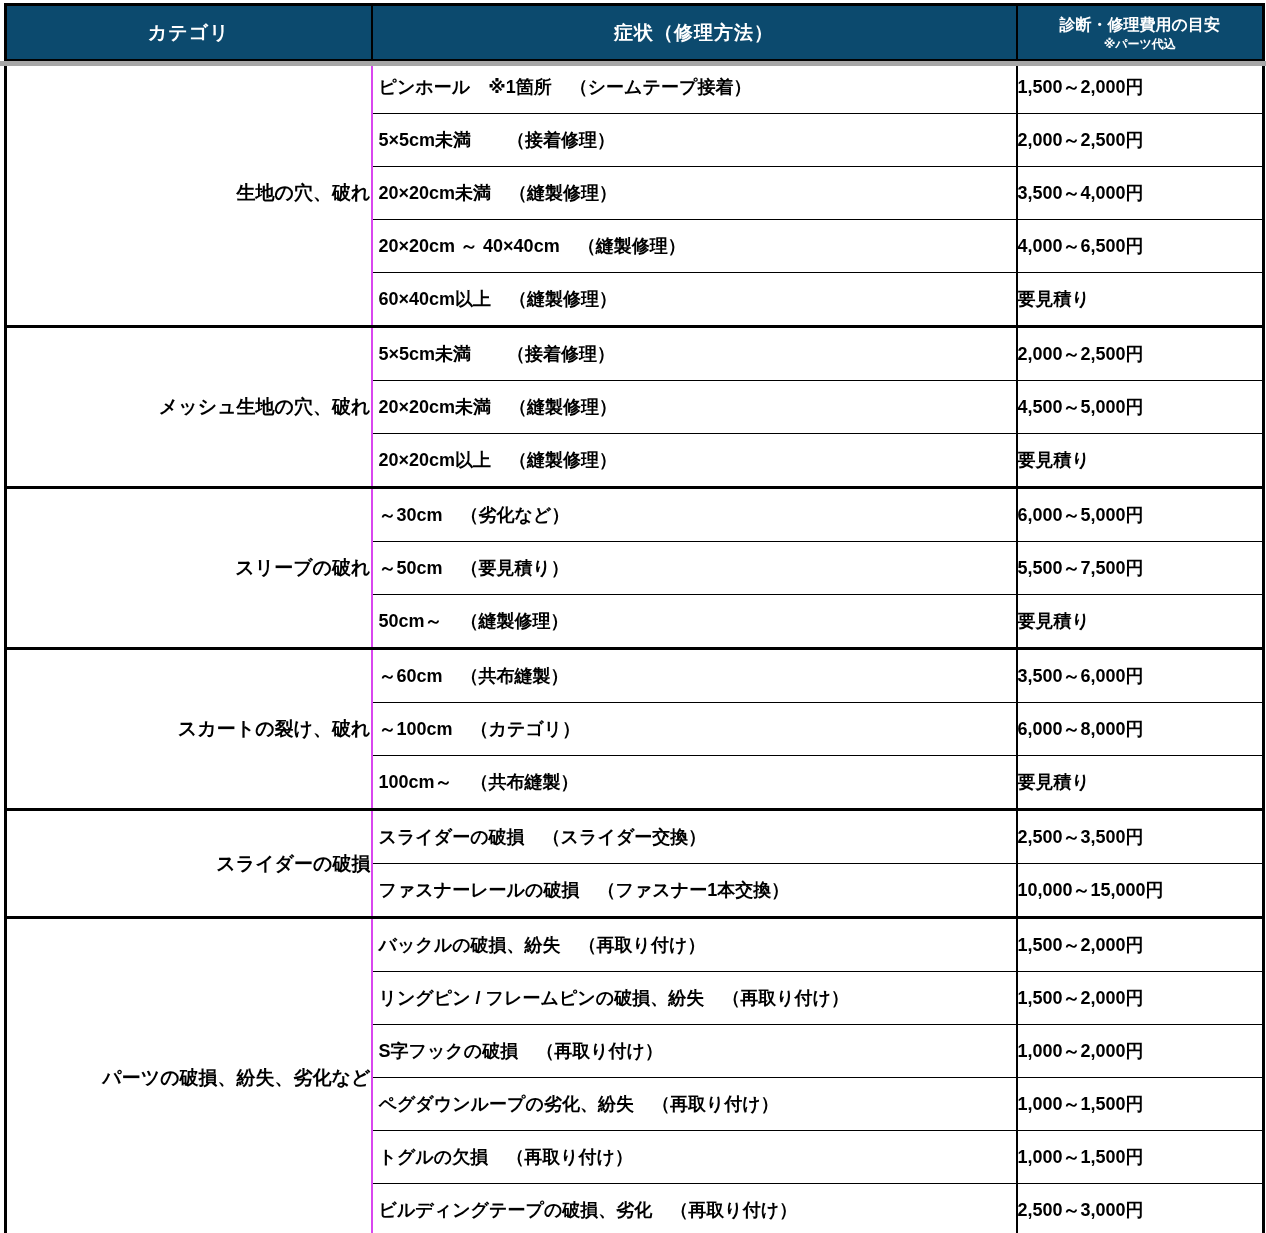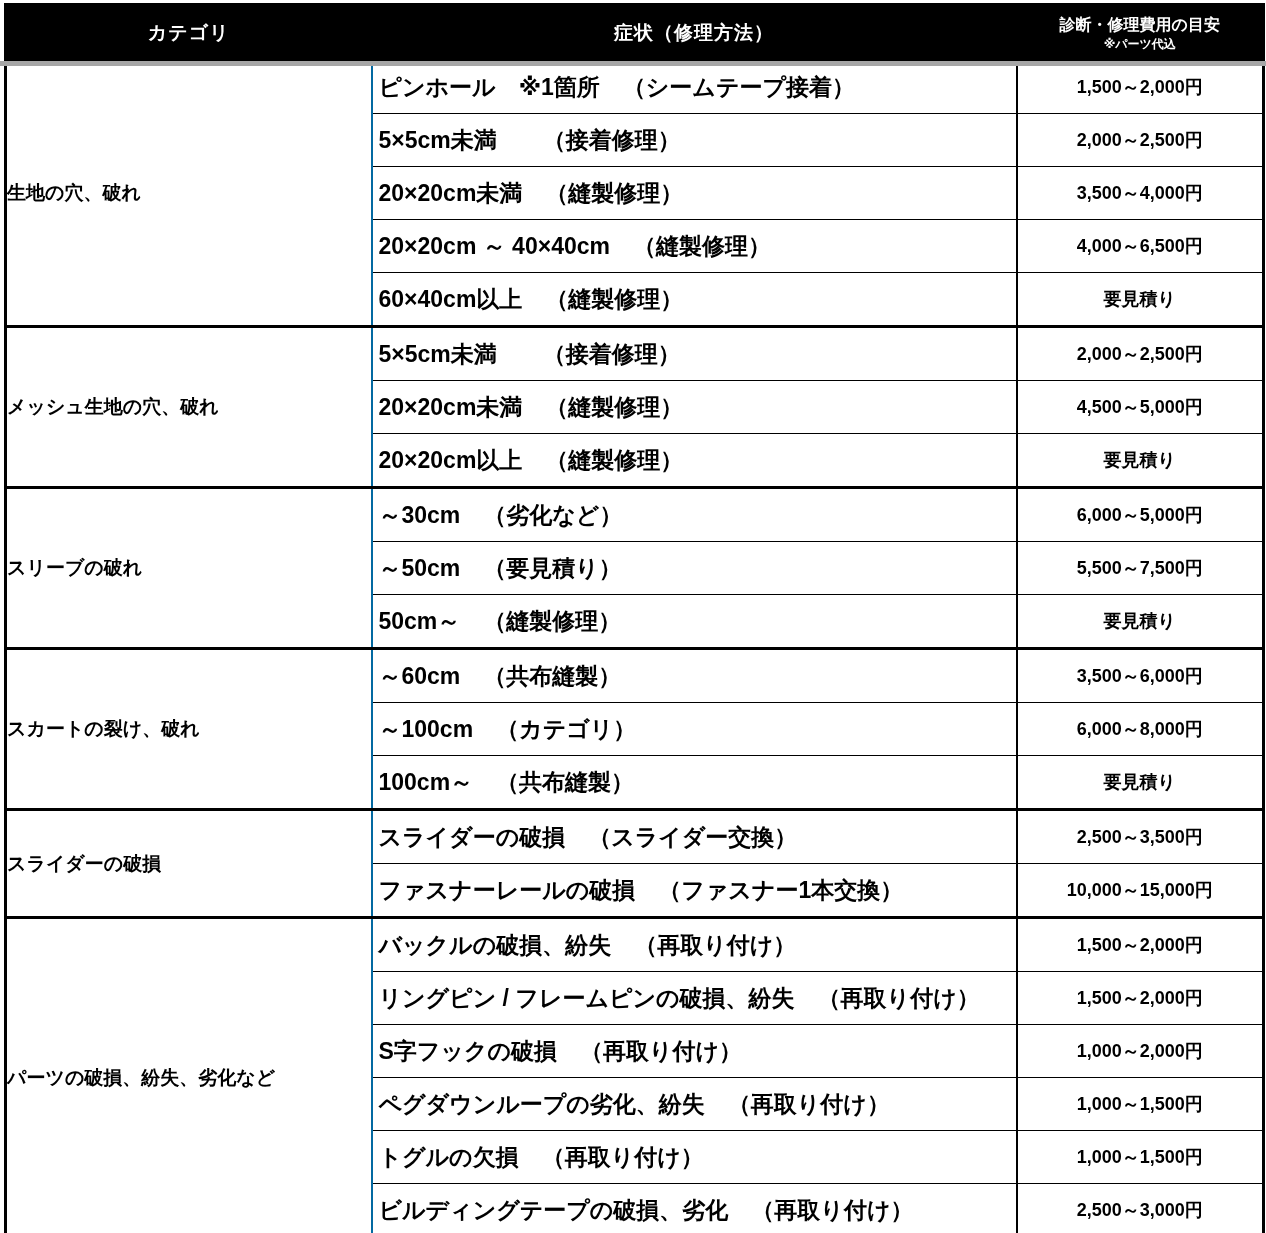--- a/index.html
+++ b/index.html
@@ -32,21 +32,21 @@
     border-bottom-width: 4px;
     background: #ffffff;
     table-layout: fixed;
   }
   col.c-cat   { width: 366px; }
   col.c-sym   { width: 645px; }
   col.c-price { width: 247px; }
 
   
   thead th {
-    background: #000000;
+    background: #0c4a6e;
     color: #ffffff;
     height: 53px;
     border: 2px solid #000000;
     border-bottom: 2px solid #000000;
     text-align: center;
     vertical-align: middle;
     padding: 0;
     font-weight: bold;
   }
   thead th.h-main { font-size: 19px; letter-spacing: 1px; }
@@ -67,32 +67,32 @@
   
   tbody td {
     height: 52px;
     border: 1px solid #000000;
     vertical-align: middle;
     padding: 0;
     background: #ffffff;
     font-weight: bold;
   }
   tbody td.col-cat {
-    text-align: left;
+    text-align: right;
     font-size: 19px;
-    border-right: 2px solid #0369a1;
+    border-right: 2px solid #d946ef;
     border-left: 3px solid #000000;
   }
   tbody td.col-sym {
     text-align: left;
-    font-size: 23px;
+    font-size: 18px;
     padding-left: 6px;
   }
   tbody td.col-price {
-    text-align: center;
+    text-align: left;
     font-size: 18px;
     border-left: 2px solid #000000;
     border-right: 3px solid #000000;
   }
   tbody tr.section-start td {
     border-top: 3px solid #000000;
   }
 </style>
 </head>
 <body>

